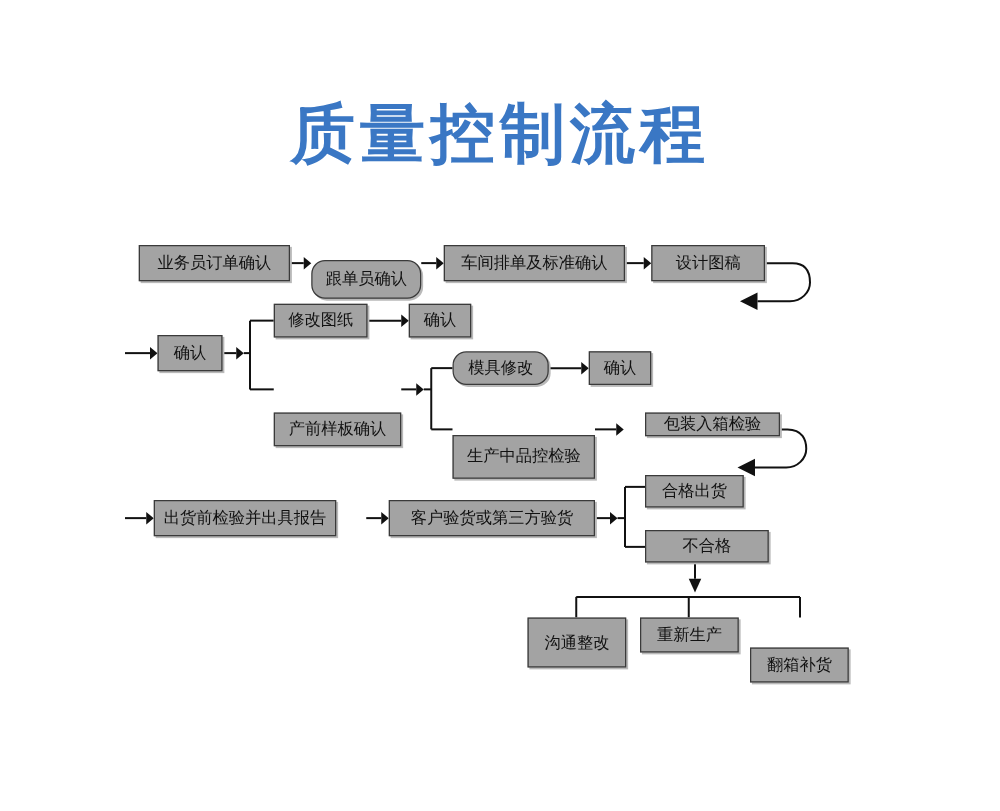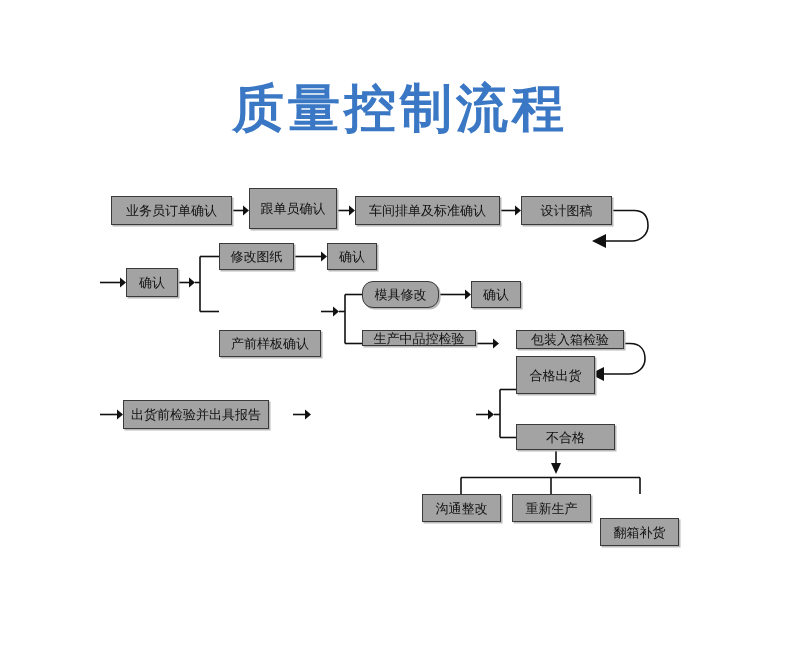--- a/index.html
+++ b/index.html
@@ -161,48 +161,49 @@
       <polygon class="arrowhead" points="551,463 556,474 561,463"></polygon>
       <line x1="461" y1="477.5" x2="640" y2="477.5"></line>
       <line x1="461" y1="477.5" x2="461" y2="494"></line>
       <line x1="551" y1="477.5" x2="551" y2="494"></line>
       <line x1="640" y1="477.5" x2="640" y2="494"></line>
     </g>
   </svg>
 
   <div class="node" style="left:111px; top:196px; width:121px; height:29px;">业务员订单确认</div>
 
-  <div class="node" style="left:249px; top:188px; width:88px; height:41px;">跟单员确认</div>
+  <div class="node" style="left:249px; top:208px; width:88px; height:31px;border-radius:11px;">跟单员确认</div>
 
   <div class="node" style="left:355px; top:196px; width:145px; height:29px;">车间排单及标准确认</div>
 
   <div class="node" style="left:521px; top:196px; width:91px; height:29px;">设计图稿</div>
 
   <div class="node" style="left:126px; top:268px; width:52px; height:29px;">确认</div>
 
   <div class="node" style="left:219px; top:243px; width:75px; height:27px;">修改图纸</div>
 
   <div class="node" style="left:327px; top:243px; width:50px; height:27px;">确认</div>
 
   <div class="node" style="left:219px; top:298px; width:102px; height:27px;margin-top:32px;">产前样板确认</div>
 
   <div class="node" style="left:362px; top:281px; width:77px; height:27px;border-radius:11px;">模具修改</div>
 
   <div class="node" style="left:471px; top:281px; width:50px; height:27px;">确认</div>
 
-  <div class="node" style="left:362px; top:330px; width:114px; height:16px;">生产中品控检验</div>
+  <div class="node" style="left:362px; top:348px; width:114px; height:35px;">生产中品控检验</div>
 
   <div class="node" style="left:516px; top:330px; width:108px; height:19px;">包装入箱检验</div>
 
   <div class="node" style="left:123px; top:400px; width:146px; height:29px;text-align:right;">出货前检验并出具报告</div>
 
-
-  <div class="node" style="left:516px; top:356px; width:79px; height:38px;">合格出货</div>
+  <div class="node" style="left:311px; top:400px; width:165px; height:29px;">客户验货或第三方验货</div>
+
+  <div class="node" style="left:516px; top:380px; width:79px; height:26px;">合格出货</div>
 
   <div class="node" style="left:516px; top:424px; width:99px; height:26px;">不合格</div>
 
-  <div class="node" style="left:422px; top:494px; width:79px; height:28px;">沟通整改</div>
+  <div class="node" style="left:422px; top:494px; width:79px; height:40px;">沟通整改</div>
 
   <div class="node" style="left:512px; top:494px; width:79px; height:28px;">重新生产</div>
 
   <div class="node" style="left:600px; top:494px; width:79px; height:28px;margin-top:24px;">翻箱补货</div>
 
 </div>
 
 </body></html>

